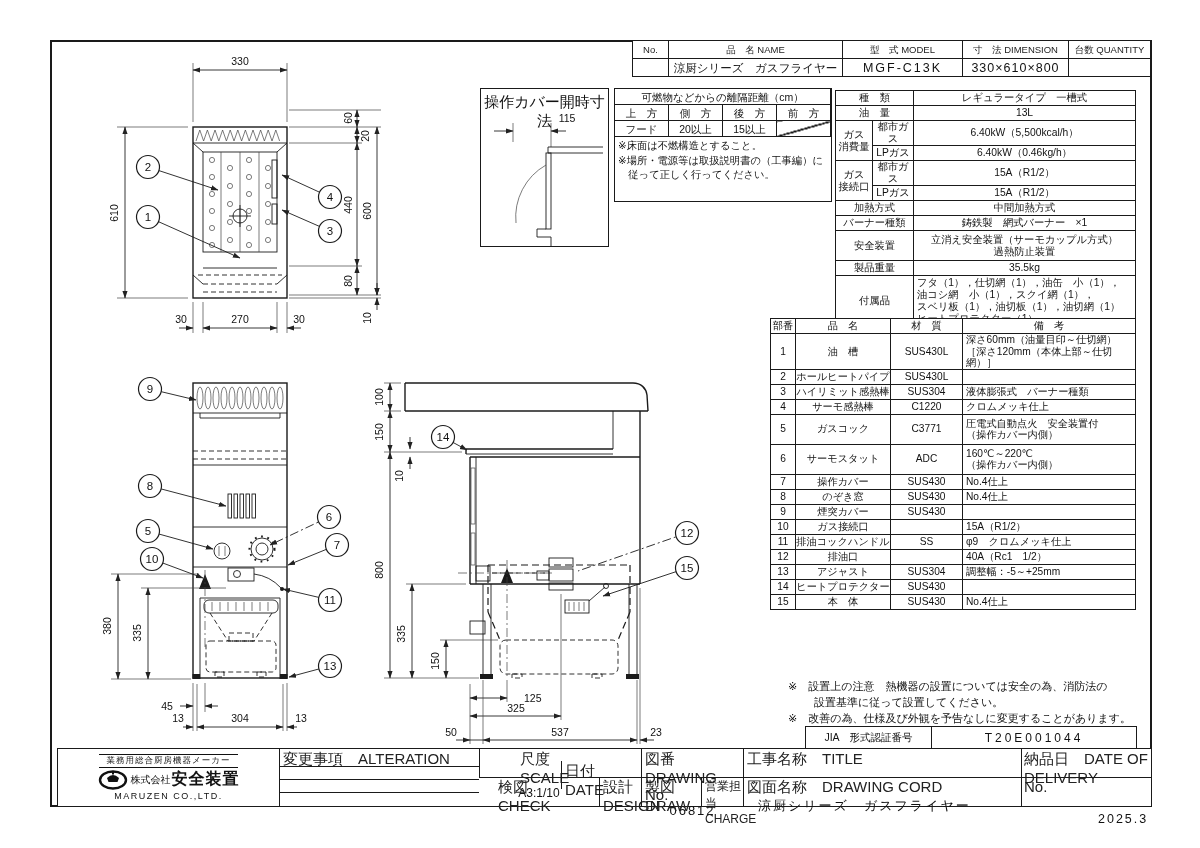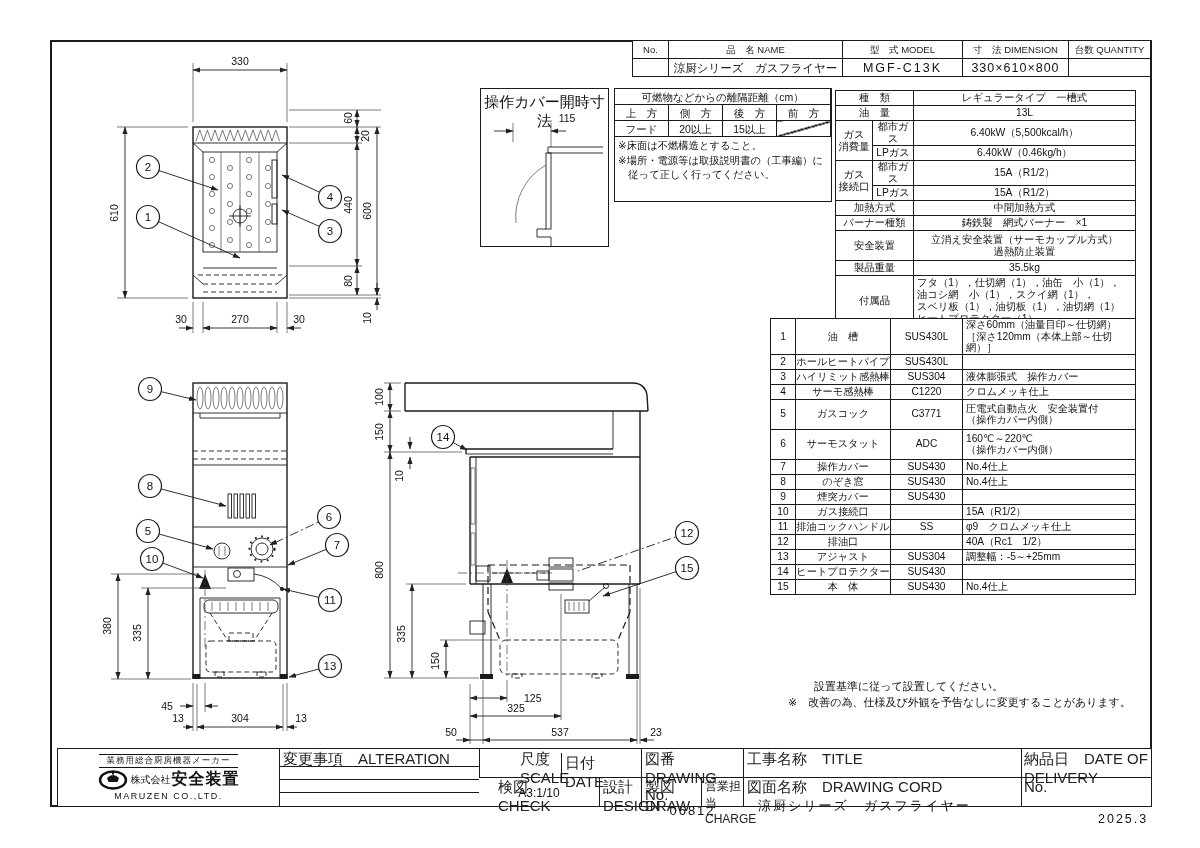--- a/index.html
+++ b/index.html
@@ -588,38 +588,44 @@
     </table>
 
   <table class="dt abs" id="parts">
     <colgroup>
         <col style="width:25px">
         <col style="width:95px">
         <col style="width:72px">
         <col style="width:173px">
       </colgroup>
     <tbody>
+        <tr class="h15">
+      <td>部番</td>
+      <td>品　名</td>
+      <td>材　質</td>
+      <td>備　考</td>
+    </tr>
     <tr class="h30">
           <td>1</td>
           <td>油　槽</td>
           <td>SUS430L</td>
           <td class="pre left">深さ60mm（油量目印～仕切網）
 ［深さ120mm（本体上部～仕切網）］</td>
         </tr>
     <tr class="h15">
           <td>2</td>
           <td>ホールヒートパイプ</td>
           <td>SUS430L</td>
           <td class="pre left"></td>
         </tr>
     <tr class="h15">
           <td>3</td>
           <td>ハイリミット感熱棒</td>
           <td>SUS304</td>
-          <td class="pre left">液体膨張式　操作カバー</td>
+          <td class="pre left">液体膨張式　バーナー種類</td>
         </tr>
     <tr class="h15">
           <td>4</td>
           <td>サーモ感熱棒</td>
           <td>C1220</td>
           <td class="pre left">クロムメッキ仕上</td>
         </tr>
     <tr class="h30">
           <td>5</td>
           <td>ガスコック</td>
@@ -685,24 +691,29 @@
     <tr class="h15">
           <td>15</td>
           <td>本　体</td>
           <td>SUS430</td>
           <td class="pre left">No.4仕上</td>
         </tr>
   </tbody>
     </table>
 
   <div class="abs" id="notes">
+    <div>※　設置上の注意　熱機器の設置については安全の為、消防法の</div>
     <div class="ind">設置基準に従って設置してください。</div>
     <div>※　改善の為、仕様及び外観を予告なしに変更することがあります。</div>
   </div>
 
+  <div class="abs" id="jia">
+    <div class="c1">JIA　形式認証番号</div>
+    <div class="c2">T20E001044</div>
+  </div>
 
   <div class="abs" id="tblock">
     <div id="logo">
       <div class="tag">業務用総合厨房機器メーカー</div>
       <div class="row">
         <svg width="30" height="20" viewBox="0 0 30 20">
           <ellipse cx="15" cy="10" rx="13" ry="8.5" fill="none" stroke="#111" stroke-width="2.4"></ellipse>
           <path d="M9,8 q6,-6 12,0 l-1.5,4 h-9 z" fill="#111"></path>
           <rect x="14" y="1.5" width="2" height="3" fill="#111"></rect>
         </svg>
@@ -714,21 +725,21 @@
     <div class="cell cl" style="left:221px;top:0;width:200px;height:57px;">
       <span>変更事項　ALTERATION</span>
       <div style="position:absolute;left:0;top:17px;width:100%;border-top:1px solid #1a1a1a;"></div>
       <div style="position:absolute;left:0;top:30px;width:100%;border-top:1px solid #1a1a1a;"></div>
       <div style="position:absolute;left:0;top:43px;width:100%;border-top:1px solid #1a1a1a;"></div>
     </div>
     <div class="cell" style="left:421px;top:0;width:82px;height:28px;padding-left:37px;">
       <div class="cl">尺度　SCALE</div>
       <div class="cv" style="font-size:12px;">A3:1/10</div>
     </div>
-    <div class="cell cl" style="left:503px;top:4px;width:80px;height:28px;">日付　DATE</div>
+    <div class="cell cl" style="left:503px;top:12px;width:80px;height:28px;">日付　DATE</div>
     <div class="cell" style="left:583px;top:0;width:102px;height:28px;">
       <div class="cl">図番　DRAWING No.</div>
       <div class="cv" style="font-size:13px;letter-spacing:2px;">06812</div>
     </div>
     <div class="cell cl" style="left:685px;top:0;width:278px;height:28px;">工事名称　TITLE</div>
     <div class="cell cl" style="left:963px;top:0;width:130px;height:28px;border-left:none;">納品日　DATE OF DELIVERY</div>
     <div style="position:absolute;left:421px;top:28px;width:672px;border-top:1px solid #1a1a1a;"></div>
     <div class="cell cl" style="left:437px;top:28px;width:82px;height:29px;border-left:none;">検図　CHECK</div>
     <div class="cell cl" style="left:493px;top:28px;width:80px;height:29px;margin-left:48px;">設計　DESIGN</div>
     <div class="cell cl" style="left:583px;top:28px;width:60px;height:29px;">製図　DRAW</div>

